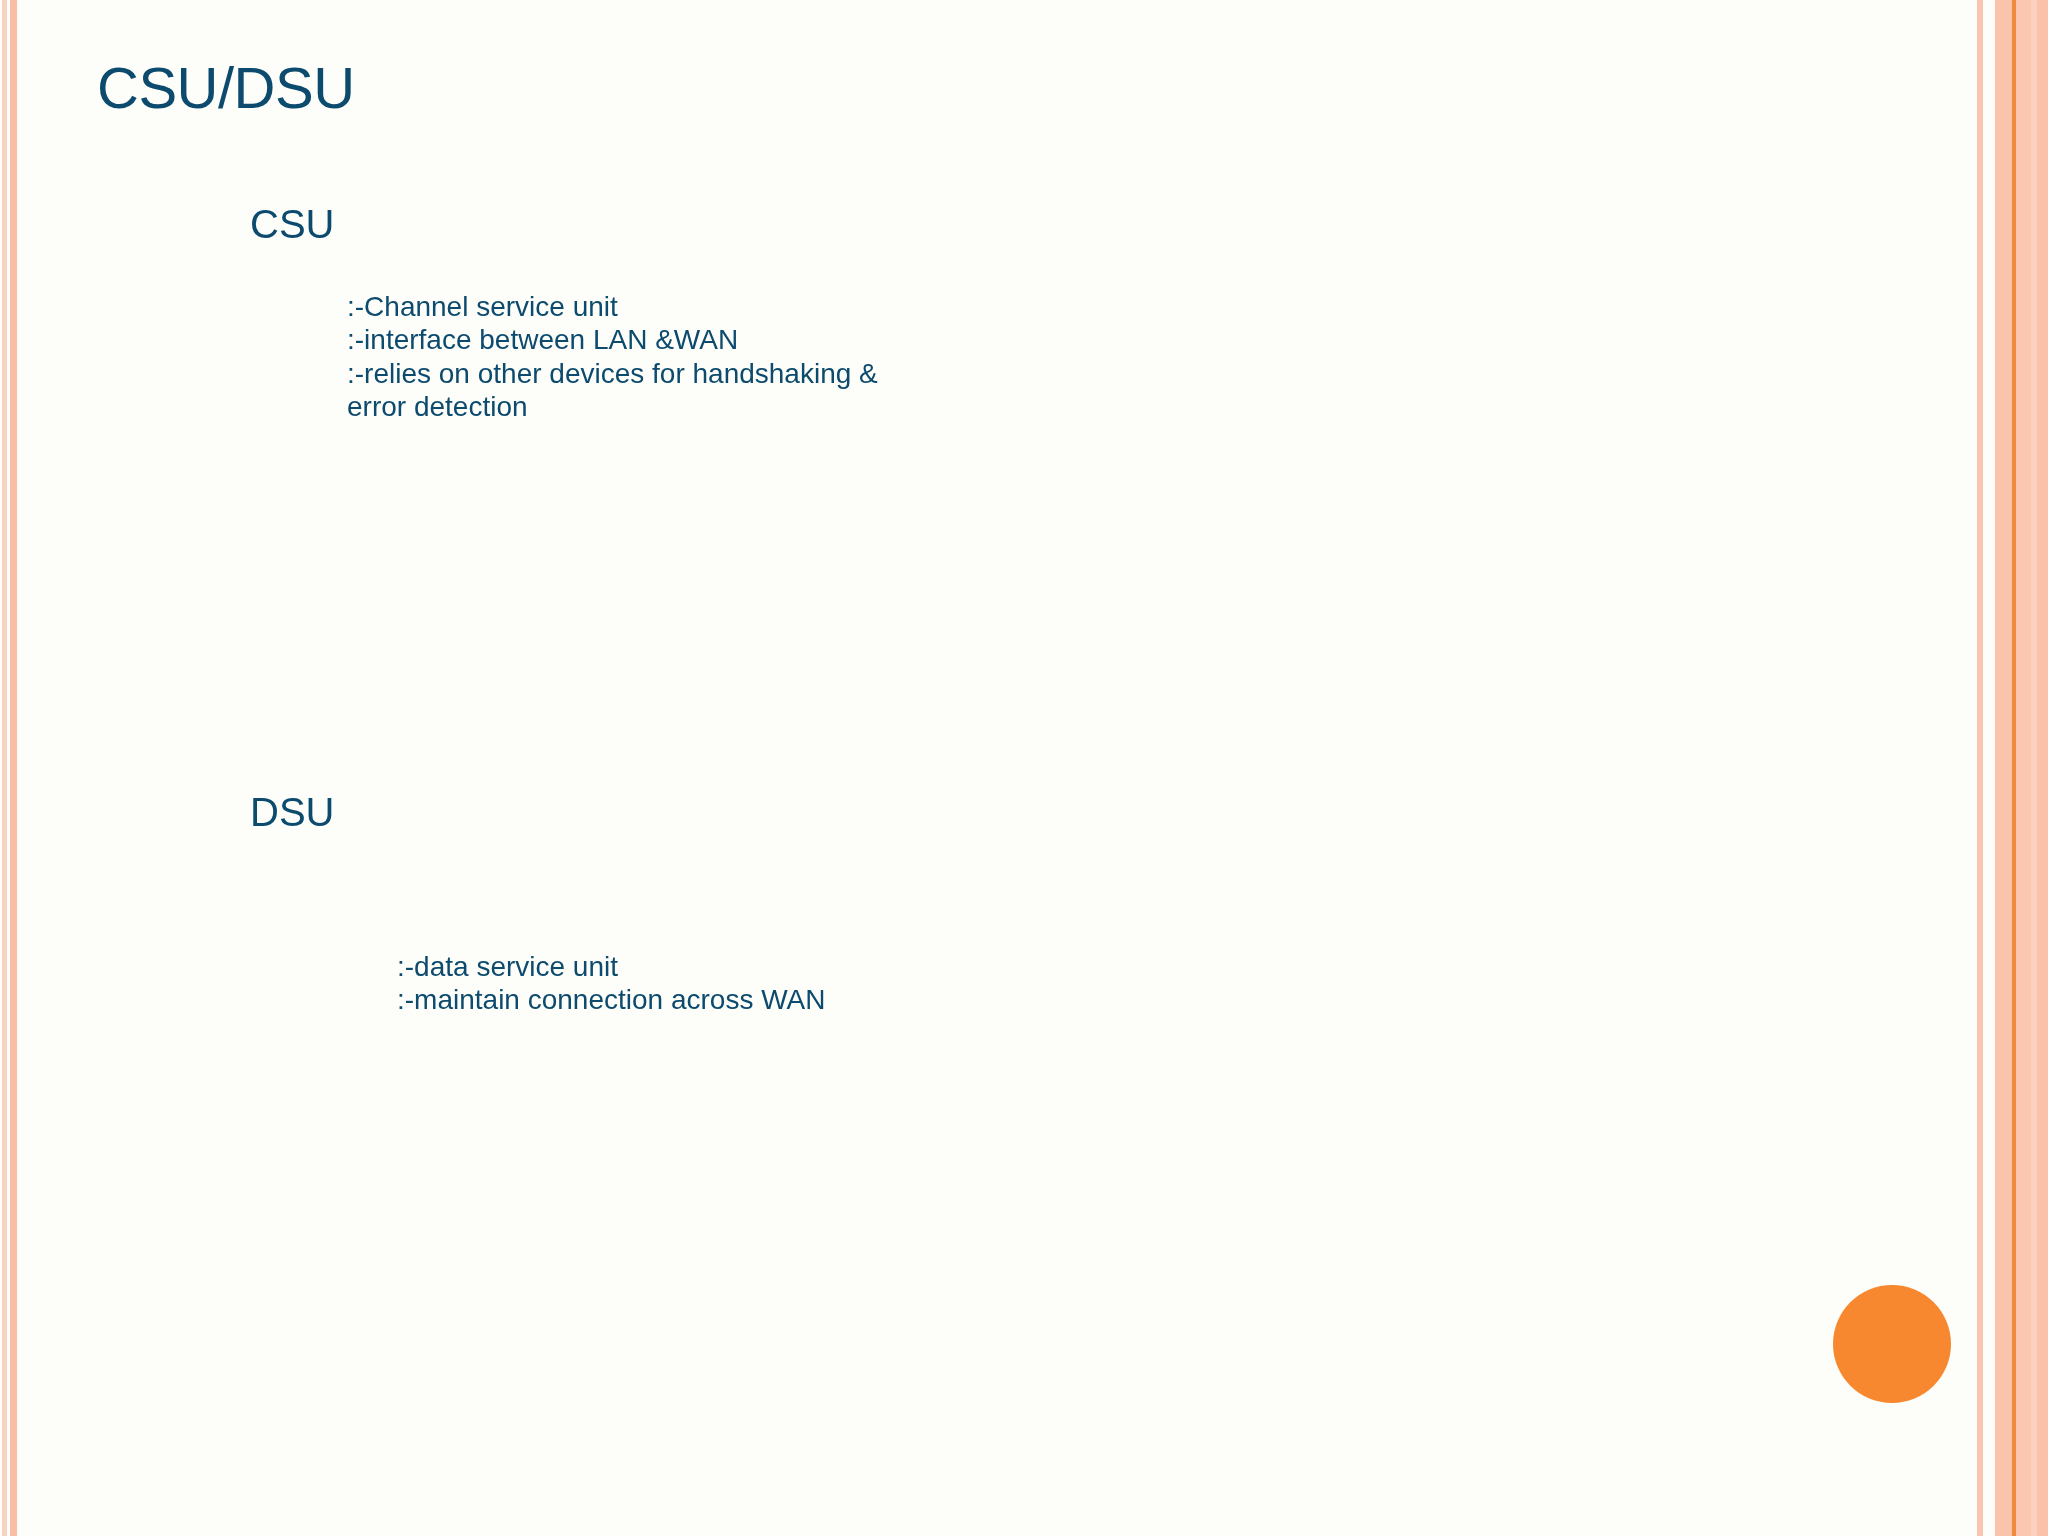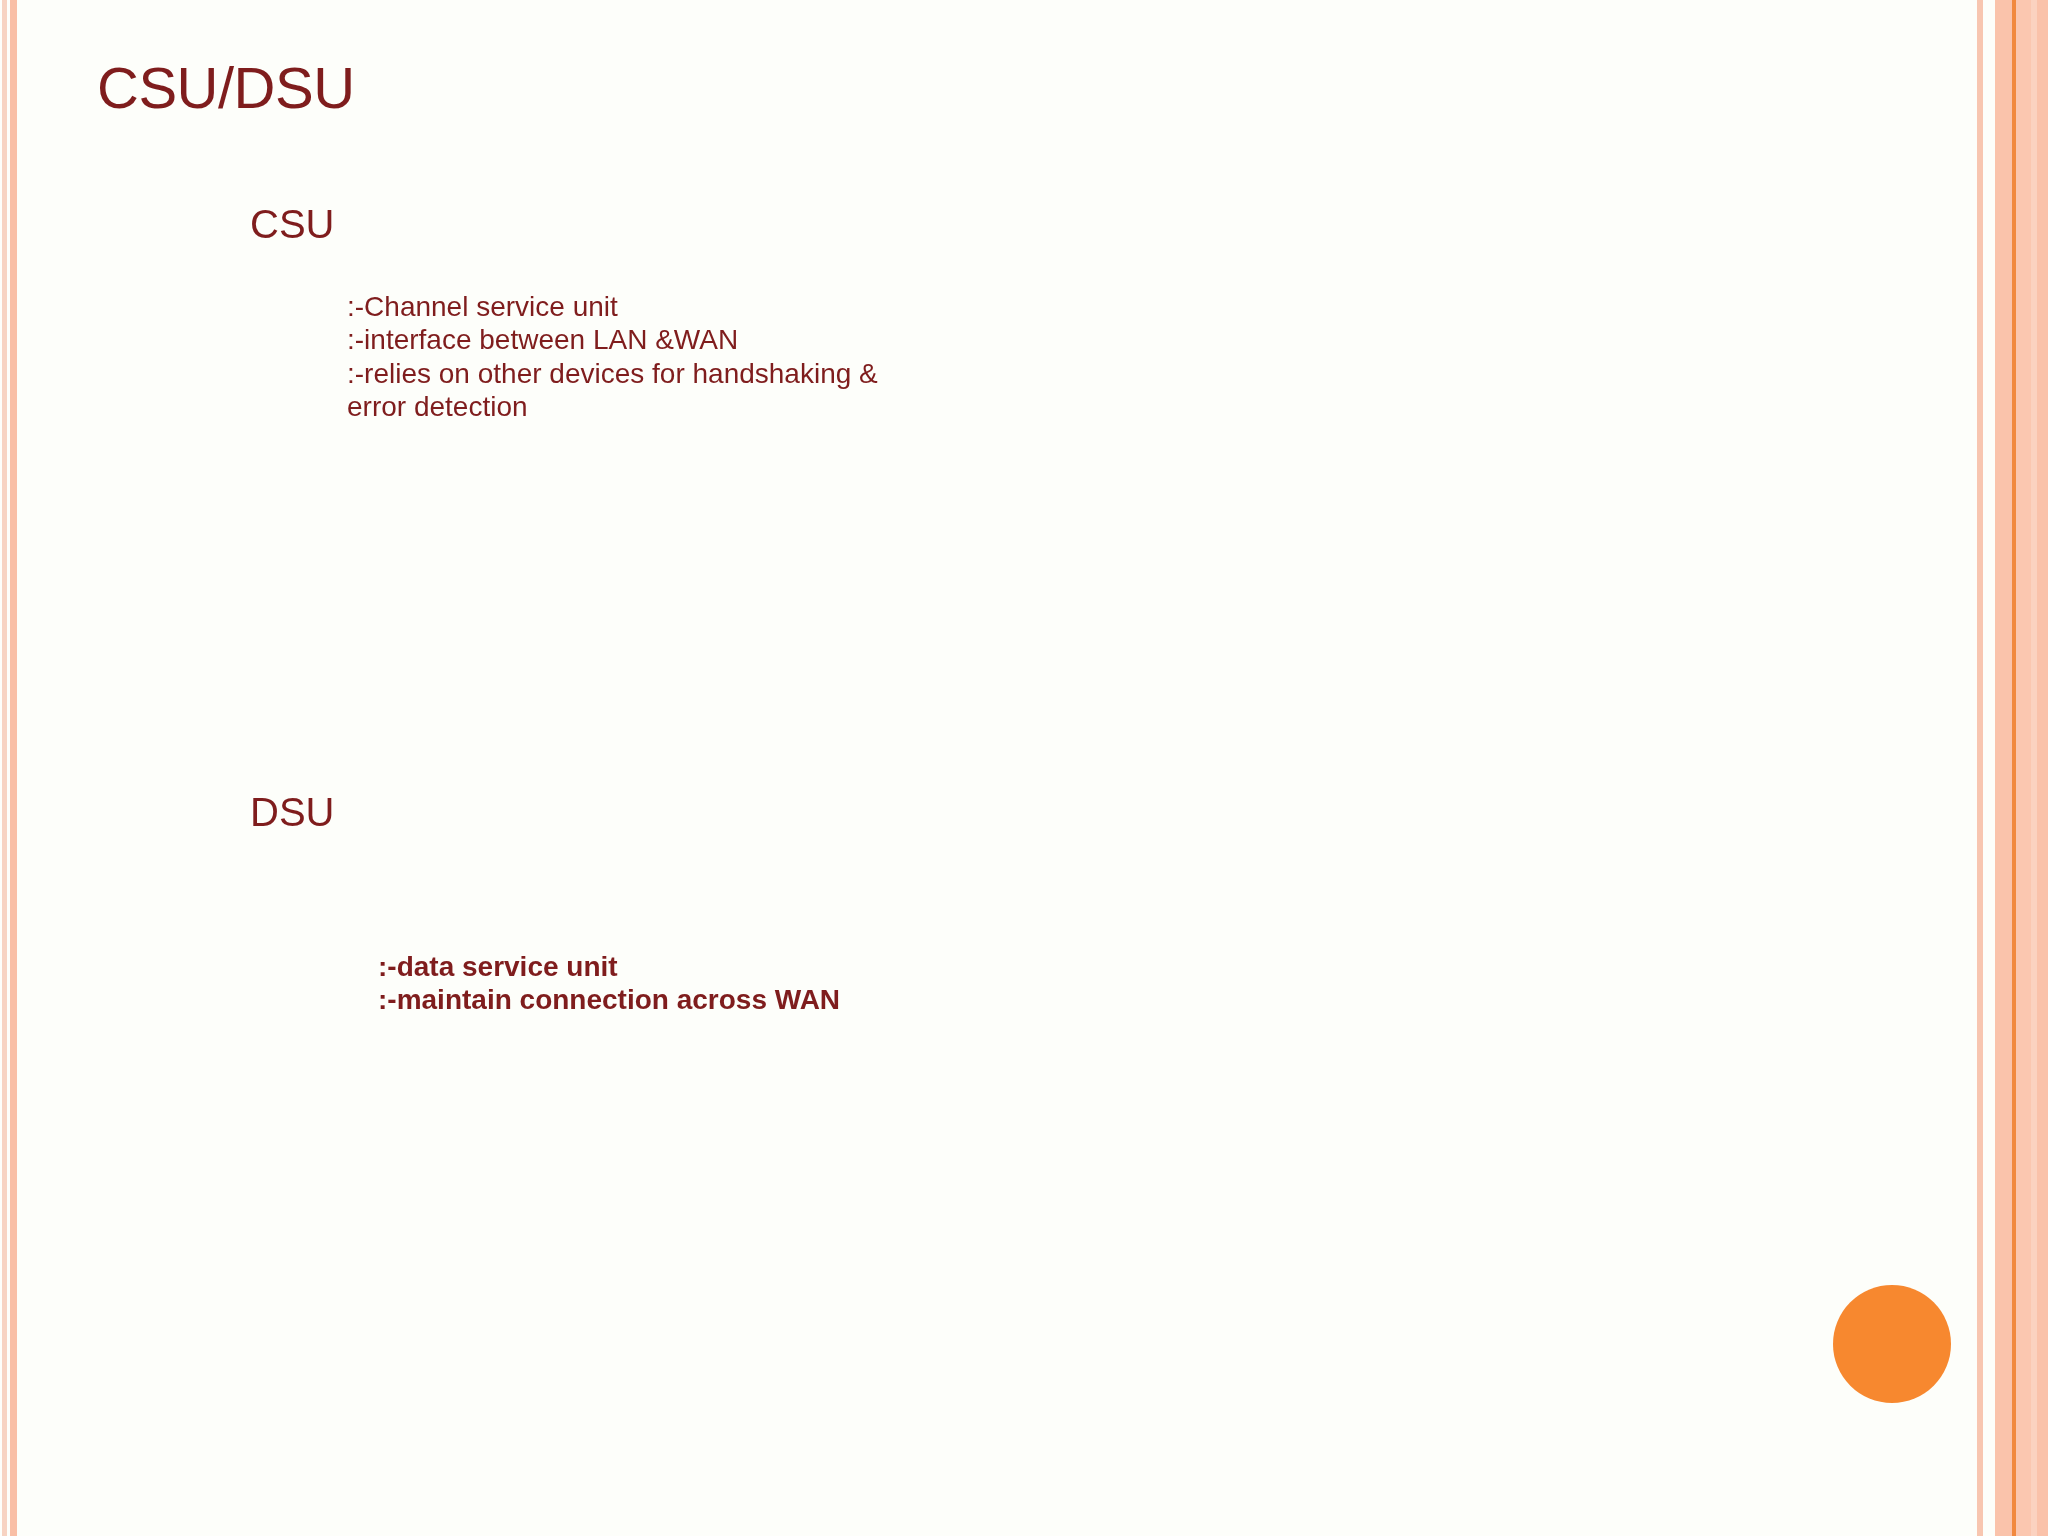--- a/index.html
+++ b/index.html
@@ -8,21 +8,21 @@
     padding: 0;
     background: #ffffff;
   }
   #slide {
     position: relative;
     width: 2048px;
     height: 1536px;
     background: #FDFEFA;
     overflow: hidden;
     font-family: "Liberation Sans", "DejaVu Sans", sans-serif;
-    color: #7f1d1d;
+    color: #0c4a6e;
   }
 
   
   .stripe {
     position: absolute;
     top: 0;
     bottom: 0;
     height: 100%;
     pointer-events: none;
   }
@@ -63,21 +63,21 @@
     line-height: 1.19;
     white-space: nowrap;
   }
   .bullet-line {
     white-space: nowrap;
   }
 
   #section-csu        { left: 250px; top: 202px; }
   #csu-bullets        { position: absolute; left: 347px; top: 290px; }
   #section-dsu        { left: 250px; top: 790px; text-align: right; }
-  #dsu-bullets        { position: absolute; left: 378px; top: 950px; font-weight: bold; }
+  #dsu-bullets        { position: absolute; left: 397px; top: 950px; }
 
   
   #accent-dot {
     position: absolute;
     left: 1833px;
     top: 1285px;
     width: 118px;
     height: 118px;
     border-radius: 50%;
     background: #F7882F;

